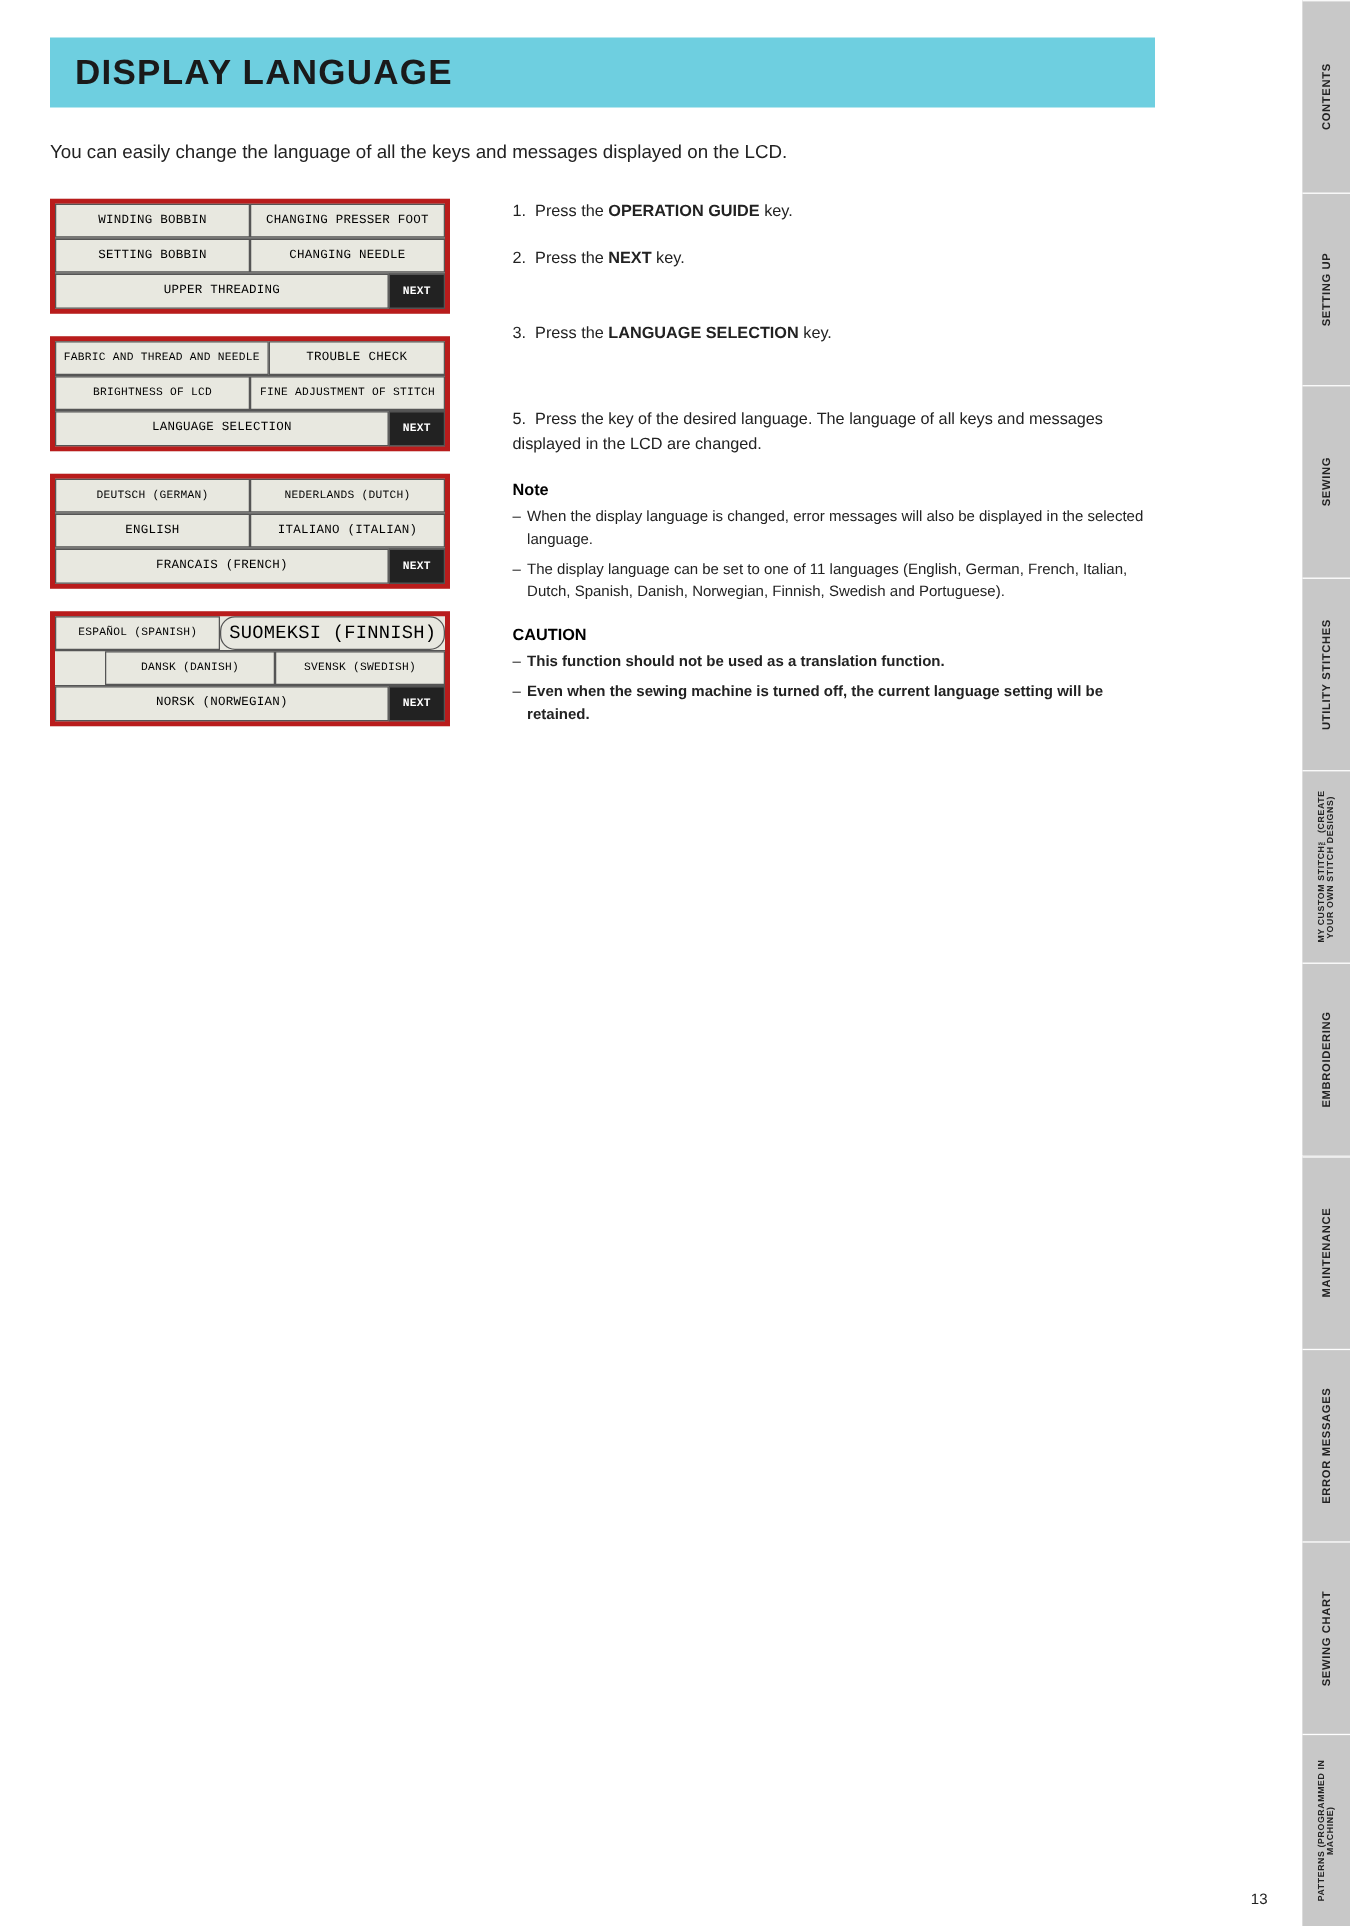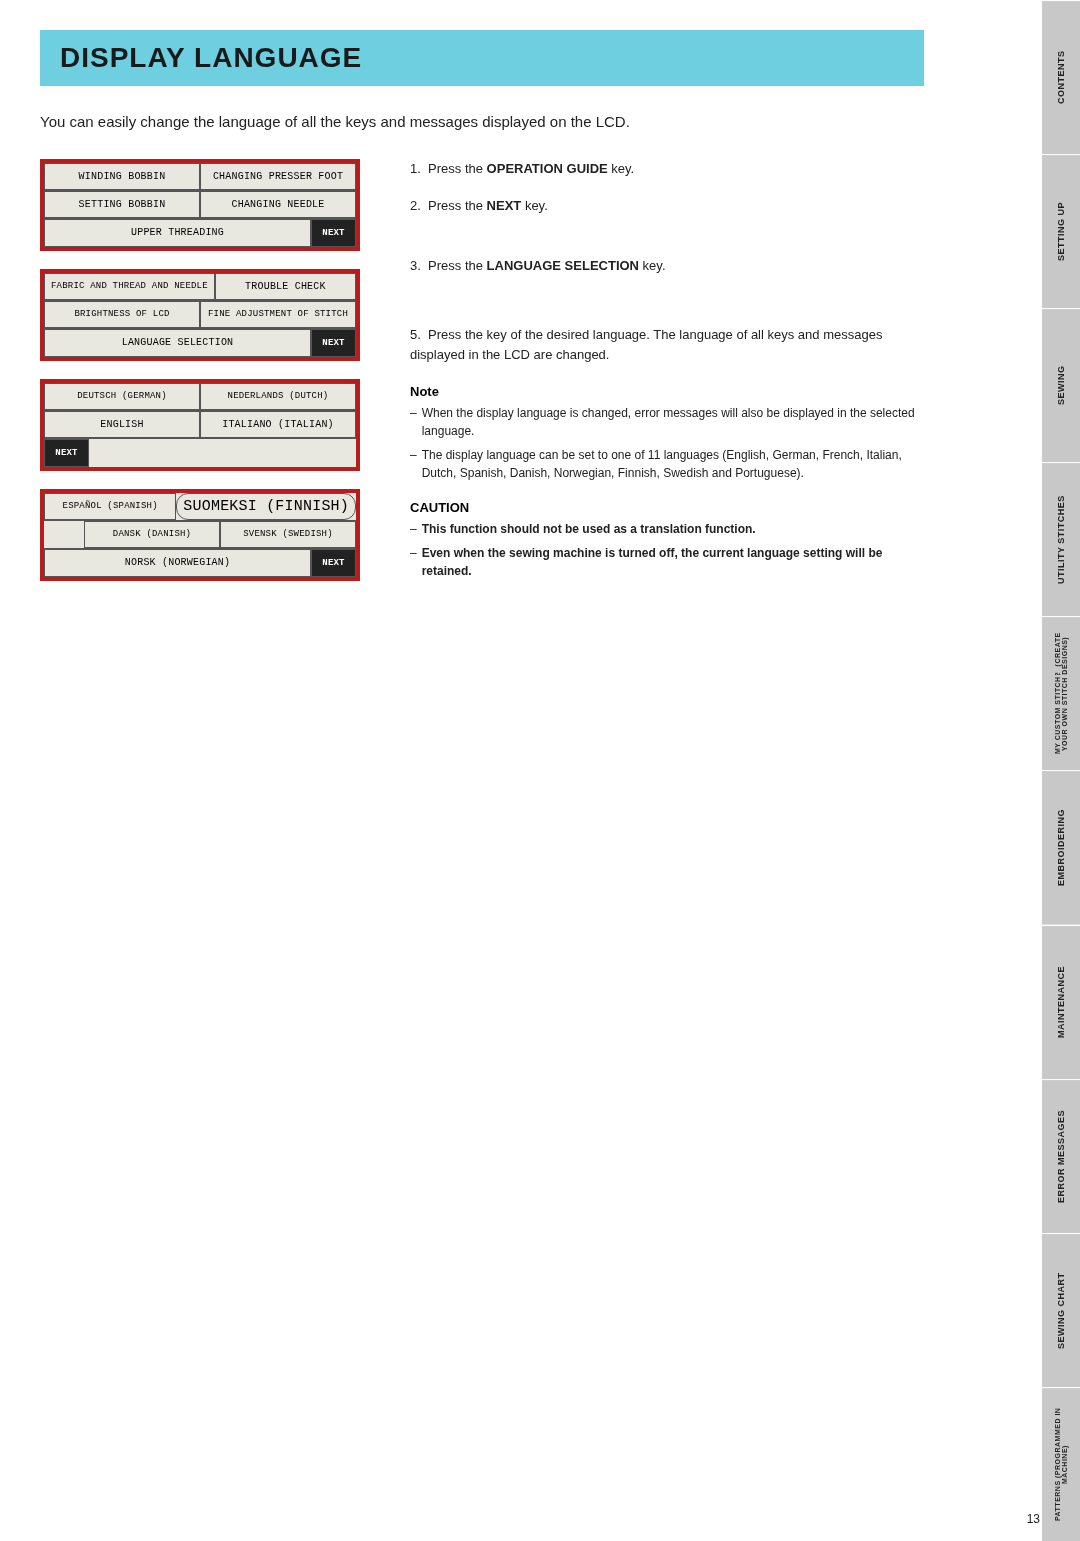--- a/index.html
+++ b/index.html
@@ -197,21 +197,21 @@
       margin-bottom: 6px;
       font-size: 12px;
       line-height: 1.5;
       color: #222;
     }
 
     
     .page-number {
       position: absolute;
       bottom: 15px;
-      right: 40px;
+      right: 66px;
       font-size: 12px;
       color: #222;
       margin-top: 24px;
     }
 
     
     .mono {
       font-family: 'Courier New', monospace;
       font-size: 10px;
       letter-spacing: 0.2px;
@@ -269,20 +269,21 @@
         <div class="lcd-screen">
           <div class="lcd-row">
             <div class="lcd-cell half mono" style="font-size:9px;">DEUTSCH (GERMAN)</div>
             <div class="lcd-cell half mono" style="font-size:9px;">NEDERLANDS (DUTCH)</div>
           </div>
           <div class="lcd-row">
             <div class="lcd-cell half mono">ENGLISH</div>
             <div class="lcd-cell half mono">ITALIANO (ITALIAN)</div>
           </div>
           <div class="lcd-row">
+            <div class="lcd-cell mono" style="flex:1;">FRANCAIS (FRENCH)</div>
             <div class="lcd-cell next-btn mono">NEXT</div>
           </div>
         </div>
 
         
         <div class="lcd-screen">
           <div class="lcd-row">
             <div class="lcd-cell half mono" style="font-size:9px;text-align:center;">ESPAÑOL (SPANISH)</div>
             <div class="lcd-cell half mono" style="font-size:15px;border-radius:12px;">SUOMEKSI (FINNISH)</div>
           </div>

